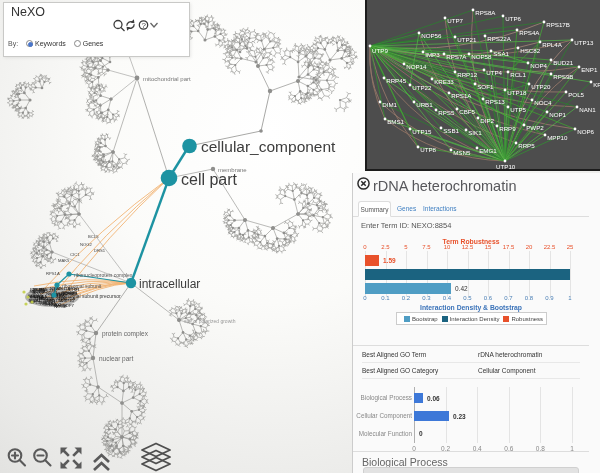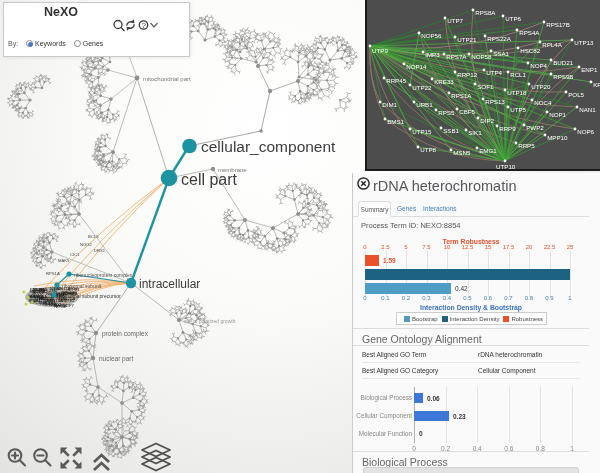--- a/index.html
+++ b/index.html
@@ -3,21 +3,21 @@
 <style>
 * { margin:0; padding:0; box-sizing:border-box; }
 html,body { width:600px; height:473px; overflow:hidden;
   font-family:"Liberation Sans",sans-serif; }
 #app { position:relative; width:600px; height:473px;
   background: radial-gradient(circle at 45% 28%, #ffffff 0%, #fbfbf9 36%, #eaeae8 78%, #dededc 100%); }
 #viz { position:absolute; left:0; top:0; }
 
 #sbox { position:absolute; left:3px; top:2px; width:187px; height:55px;
   background:#fff; border:1px solid #c9c9c7; box-shadow:1px 1px 3px rgba(0,0,0,.08); }
-#sbox .title { position:absolute; left:7px; top:2px; font-size:12.5px; font-weight:bold; color:#333;margin-left:33px; }
+#sbox .title { position:absolute; left:7px; top:2px; font-size:12.5px; font-weight:normal; color:#333; }
 #sbox input { position:absolute; left:5px; top:16px; width:97px; height:12px;
   border:1px solid #b5b5b5; font-size:7.5px; color:#999; padding-left:4px;
   font-family:"Liberation Sans",sans-serif; }
 #sbox .byline { position:absolute; left:4px; top:37px; font-size:7px; color:#555; }
 .radio { display:inline-block; width:7px; height:7px; border:1px solid #888; border-radius:50%;
   vertical-align:-1px; margin:0 2px 0 6px; background:#fff; position:relative; }
 .radio.sel::after { content:""; position:absolute; left:1px; top:1px; width:3px; height:3px;
   border-radius:50%; background:#4a76c9; border:0.5px solid #4a76c9; }
 
 #dark { position:absolute; left:365px; top:0; width:235px; height:171px;
@@ -833,21 +833,21 @@
   <svg class="hdr" width="13" height="13" viewBox="0 0 14 14">
     <circle cx="7" cy="7" r="6" fill="none" stroke="#2b2b2b" stroke-width="1.6"></circle>
     <path d="M4.6 4.6 L9.4 9.4 M9.4 4.6 L4.6 9.4" stroke="#2b2b2b" stroke-width="1.6"></path>
   </svg>
   <div class="title">rDNA heterochromatin</div>
   <div class="tabs">
     <div class="tab-a">Summary</div>
     <div class="tab-l" style="left:44px">Genes</div>
     <div class="tab-l" style="left:70px">Interactions</div>
   </div>
-  <div id="uid">Process Term ID: NEXO:8854</div>
+  <div id="uid">Enter Term ID: NEXO:8854</div>
   <div id="c1">
     <div class="ctitle">Term Robustness</div>
 <div class="gline" style="left:12.0px;top:18px;height:46px"></div>
 <div class="tick-t" style="left:12.0px;top:11px">0</div>
 <div class="tick-b" style="left:12.0px;top:62px">0</div>
 <div class="gline" style="left:32.5px;top:18px;height:46px"></div>
 <div class="tick-t" style="left:32.5px;top:11px">2.5</div>
 <div class="tick-b" style="left:32.5px;top:62px">0.1</div>
 <div class="gline" style="left:53.0px;top:18px;height:46px"></div>
 <div class="tick-t" style="left:53.0px;top:11px">5</div>
@@ -877,23 +877,20 @@
 <div class="tick-t" style="left:217.0px;top:11px">25</div>
 <div class="tick-b" style="left:217.0px;top:62px">1</div>
     <div class="bar" style="left:12px;top:22px;width:14px;background:#e8512b"></div>
     <div style="position:absolute;left:30px;top:24px;font-size:6.5px;font-weight:bold;color:#e8512b">1.59</div>
     <div class="bar" style="left:12px;top:36px;width:205px;background:#1b6380"></div>
     <div class="bar" style="left:12px;top:50px;width:86px;background:#4f9dc4"></div>
     <div style="position:absolute;left:102px;top:52px;font-size:6.5px;color:#333">0.42</div>
     <div class="xtitle">Interaction Density &amp; Bootstrap</div>
     <div class="legend"><span class="lsq" style="background:#4f9dc4"></span>Bootstrap<span class="lsq" style="background:#1b6380"></span>Interaction Density<span class="lsq" style="background:#e8512b"></span>Robustness</div>
   </div>
-  <div class="sec" style="top:155px">
-        <div class="sech">Gene Ontology Alignment</div>
-      </div>
   <div class="sec" style="top:172px"></div>
   <div class="trow" style="top:174px">Best Aligned GO Term<span class="v">rDNA heterochromatin</span></div>
   <div class="trow" style="top:190px">Best Aligned GO Category<span class="v">Cellular Component</span></div>
   <div id="c2">
 <div class="gline" style="left:61.0px;top:2px;height:56px;background:#b0b0b0"></div>
 <div class="xt" style="left:61.0px;top:60px">0</div>
 <div class="gline" style="left:92.6px;top:2px;height:56px"></div>
 <div class="xt" style="left:92.6px;top:60px">0.2</div>
 <div class="gline" style="left:124.2px;top:2px;height:56px"></div>
 <div class="xt" style="left:124.2px;top:60px">0.4</div>

